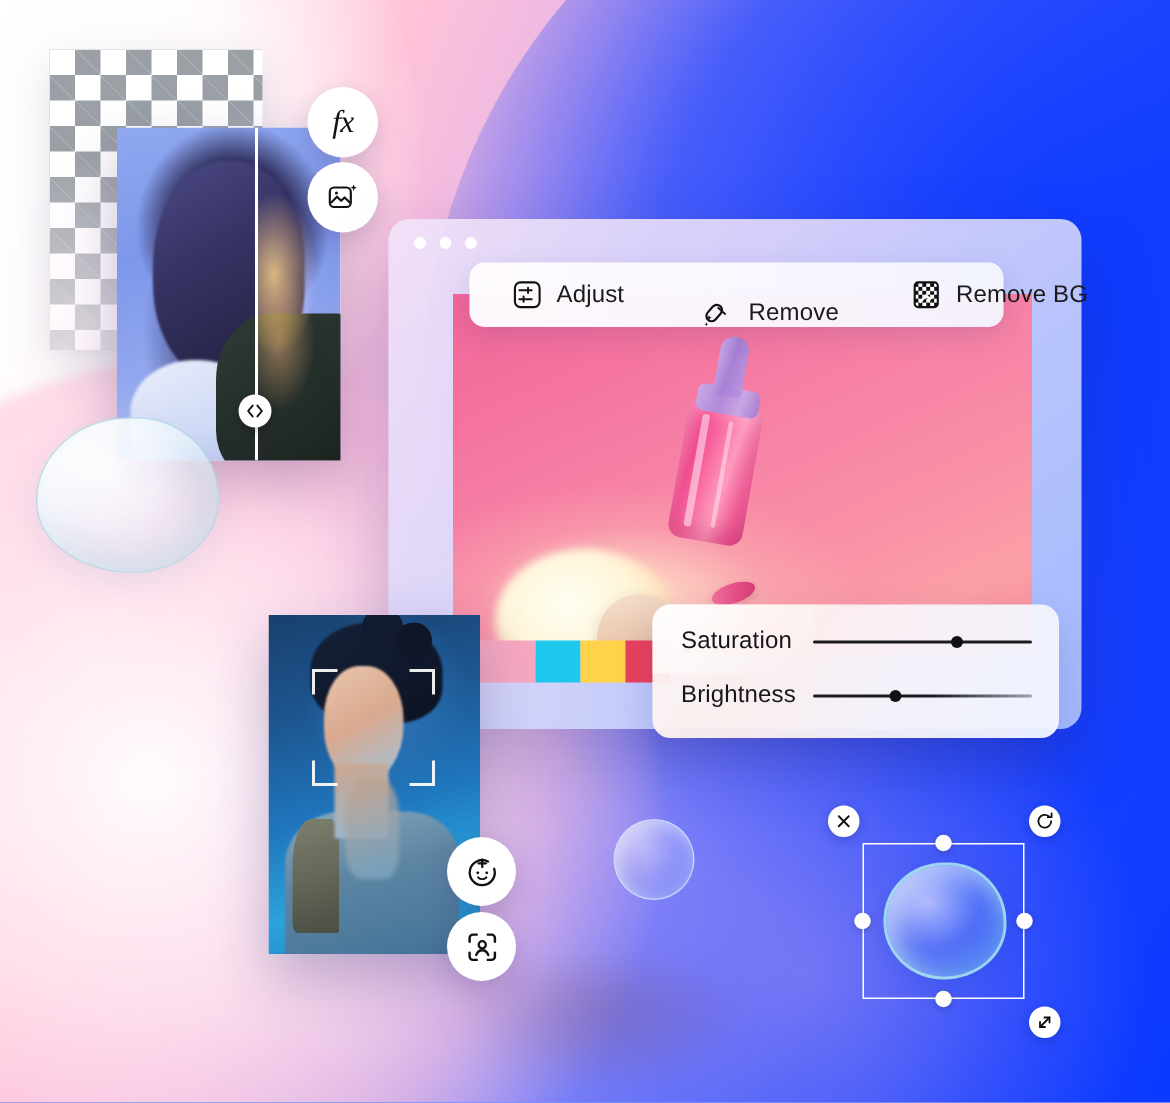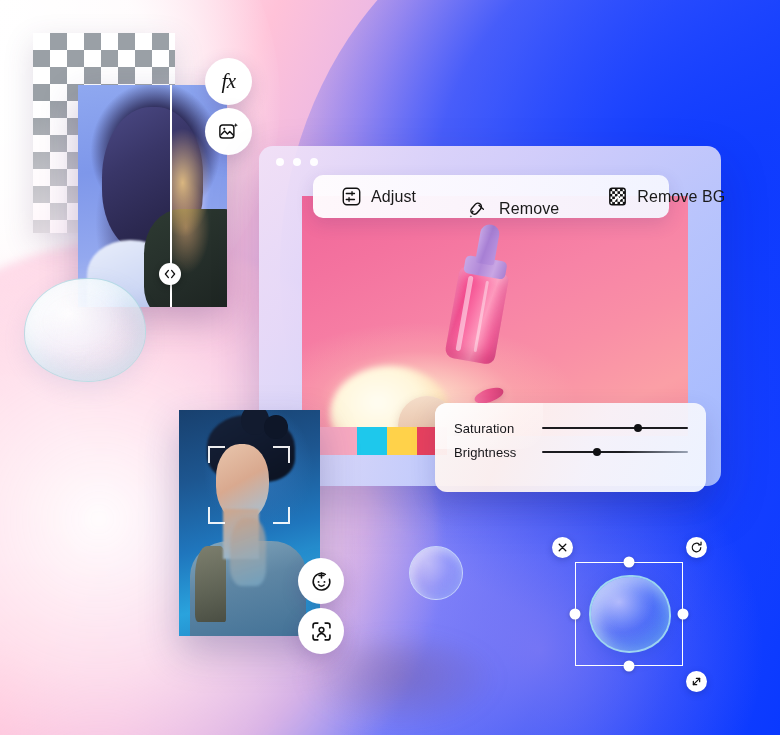--- a/index.html
+++ b/index.html
@@ -357,25 +357,25 @@
     background: linear-gradient(140deg, rgba(255,255,255,0.85) 0%, rgba(255,255,255,0.25) 70%, rgba(255,255,255,0) 100%);
     pointer-events: none;
   }
   .slider-row {
     position: absolute;
     left: 19px; right: 18px;
     height: 18px;
     display: flex; align-items: center;
   }
   .slider-row.r1 { top: 16px; }
-  .slider-row.r2 { top: 40px; }
+  .slider-row.r2 { top: 52px; }
   .slider-row.r3 { top: 64px; }
   .slider-name {
     width: 88px;
-    font-size: 13px;
+    font-size: 16px;
     color: #16161a;
     letter-spacing: 0.1px;
   }
   .slider-track-wrap { position: relative; flex: 1; height: 14px; display: flex; align-items: center; }
   .slider-track { position: absolute; left: 0; right: 0; height: 1.6px; background: #1b1b1f; border-radius: 2px; }
   .slider-track.dim { background: linear-gradient(90deg, #1b1b1f 0%, #1b1b1f 55%, #9aa3b4 100%); }
   .slider-knob {
     position: absolute;
     width: 8px; height: 8px;
     border-radius: 50%;

